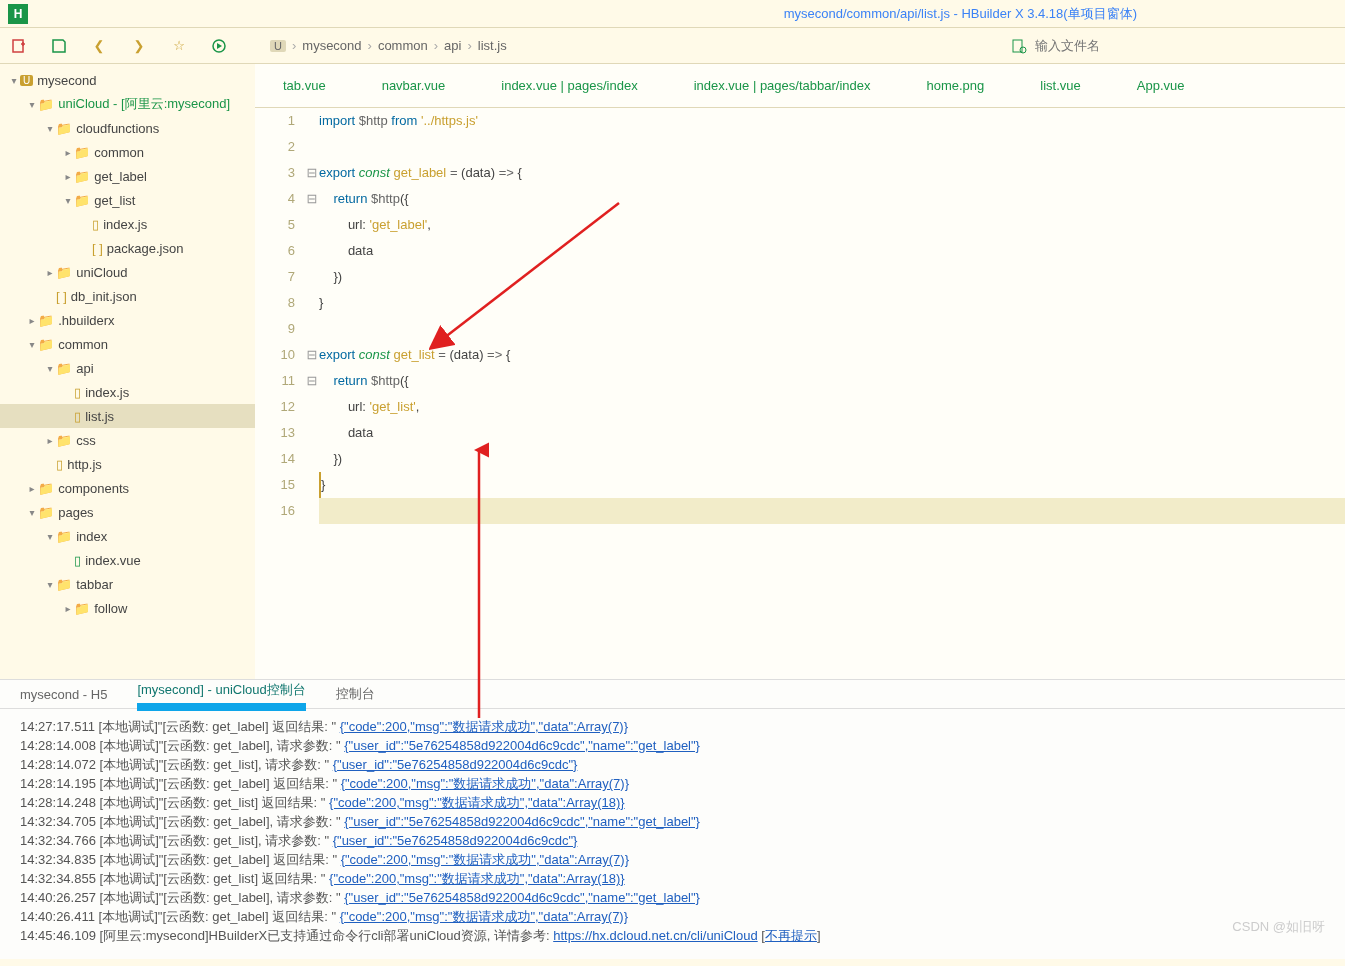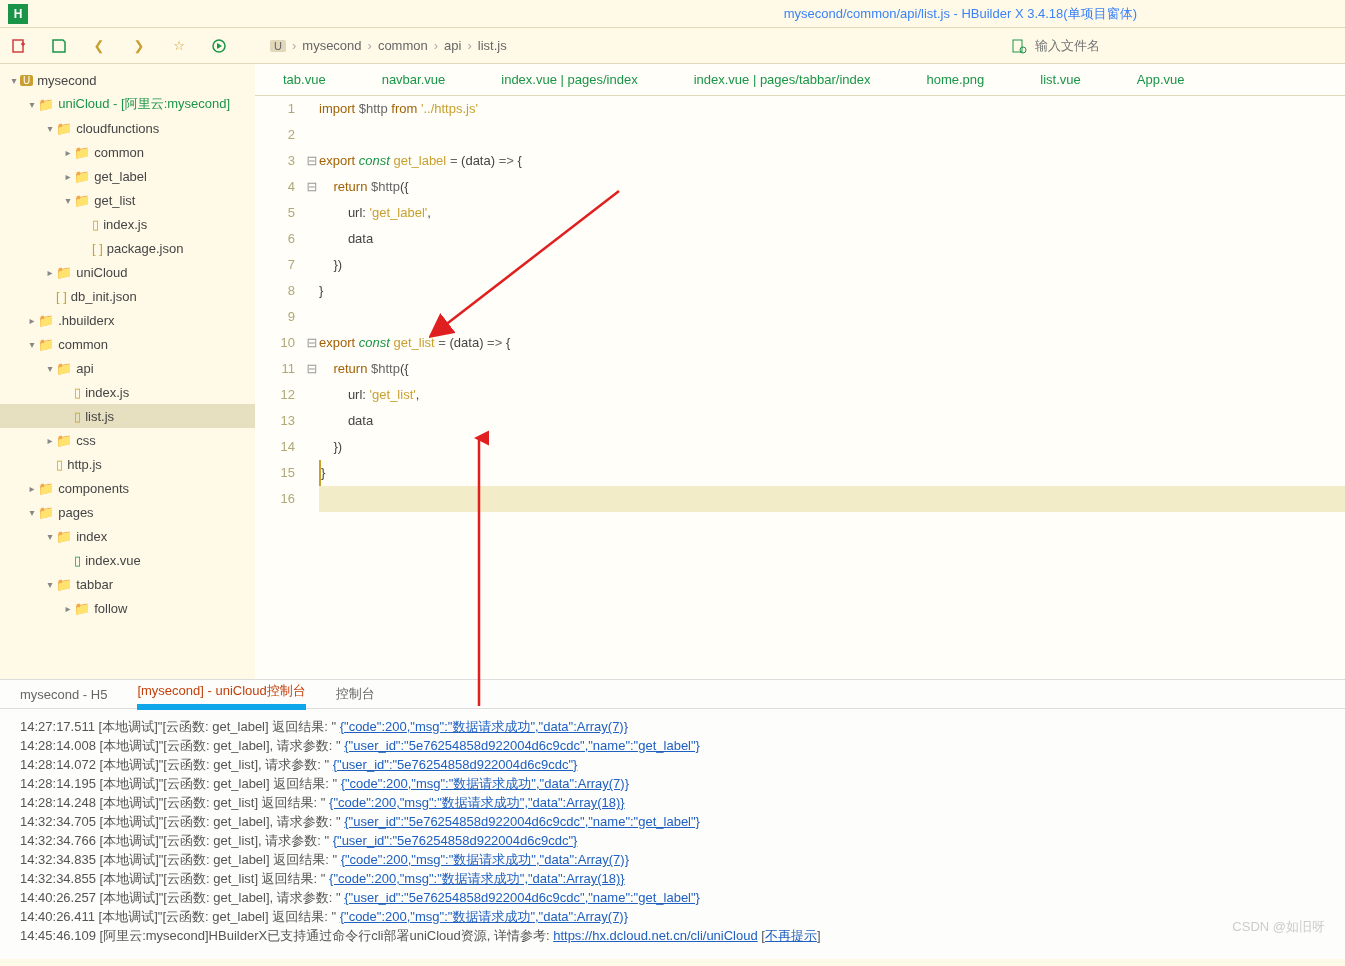--- a/index.html
+++ b/index.html
@@ -16,40 +16,40 @@
 .search-box{margin-left:auto;display:flex;align-items:center;gap:8px;color:#999}
 .search-box input{border:none;background:transparent;outline:none;width:300px;color:#c2410c}
 .main{display:flex;height:615px}
 .sidebar{width:255px;background:#fffae8;overflow:auto;padding-top:4px}
 .tree-item{display:flex;align-items:center;height:24px;cursor:pointer;white-space:nowrap}
 .tree-item.active{background:#e6dfc0}
 .tree-item .chev{width:12px;display:inline-block;text-align:center;color:#888;font-size:10px}
 .tree-item .fold{color:#d9a441;margin-right:4px}
 .tree-item .file-ico{margin-right:4px}
 .editor-area{flex:1;display:flex;flex-direction:column;background:#fffef8}
-.tabs{height:32px;display:flex;align-items:center;border-bottom:1px solid #e0d8b8;overflow:hidden}
+.tabs{height:44px;display:flex;align-items:center;border-bottom:1px solid #e0d8b8;overflow:hidden}
 .tab{padding:0 28px;height:32px;display:flex;align-items:center;color:#1a9548;cursor:pointer;white-space:nowrap;font-size:13px}
 .editor{flex:1;display:flex;font-family:Consolas,monospace;font-size:17px;line-height:26px;position:relative}
 .gutter{width:50px;text-align:right;padding-right:10px;color:#b0a878;user-select:none}
 .gutter div{height:26px}
 .fold-col{width:14px;color:#999;font-size:11px}
 .fold-col div{height:26px;text-align:center}
 .code{flex:1;position:relative}
 .code-line{height:26px;white-space:pre}
 .code-line.hl{background:#f2ecc9}
 .code-line.cursor{border-left:2px solid #c9a030}
-.kw{color:#a16207}
+.kw{color:#0369a1}
 .kw2{color:#1a9548;font-style:italic}
 .fn{color:#c9a030}
 .str{color:#c9a030}
 .op{color:#666}
 .var{color:#666}
 .bottom-tabs{height:30px;display:flex;align-items:center;gap:30px;padding:0 20px;border-top:1px solid #ddd;border-bottom:1px solid #ddd;background:#fdfdfb}
 .bottom-tabs span{cursor:pointer;color:#666;padding:4px 0}
-.bottom-tabs span.active{color:#c2410c;border-bottom:6px solid #0ea5e9}
+.bottom-tabs span.active{color:#0f766e;border-bottom:8px solid #0ea5e9}
 .console{height:250px;overflow:auto;background:#fdfdfb;padding:8px 20px;font-family:Consolas,monospace;font-size:13px;line-height:19px}
 .console-line{white-space:nowrap;color:#555}
 .console-line .ts{color:#555}
 .console-line .link{color:#2060c0;text-decoration:underline;cursor:pointer}
 .console-line .nolink{color:#2060c0;text-decoration:underline}
 .watermark{position:fixed;bottom:30px;right:20px;color:#ccc;font-size:13px}
 svg{display:block}
 .arrow{position:absolute;pointer-events:none}
 </style>
 </head>

